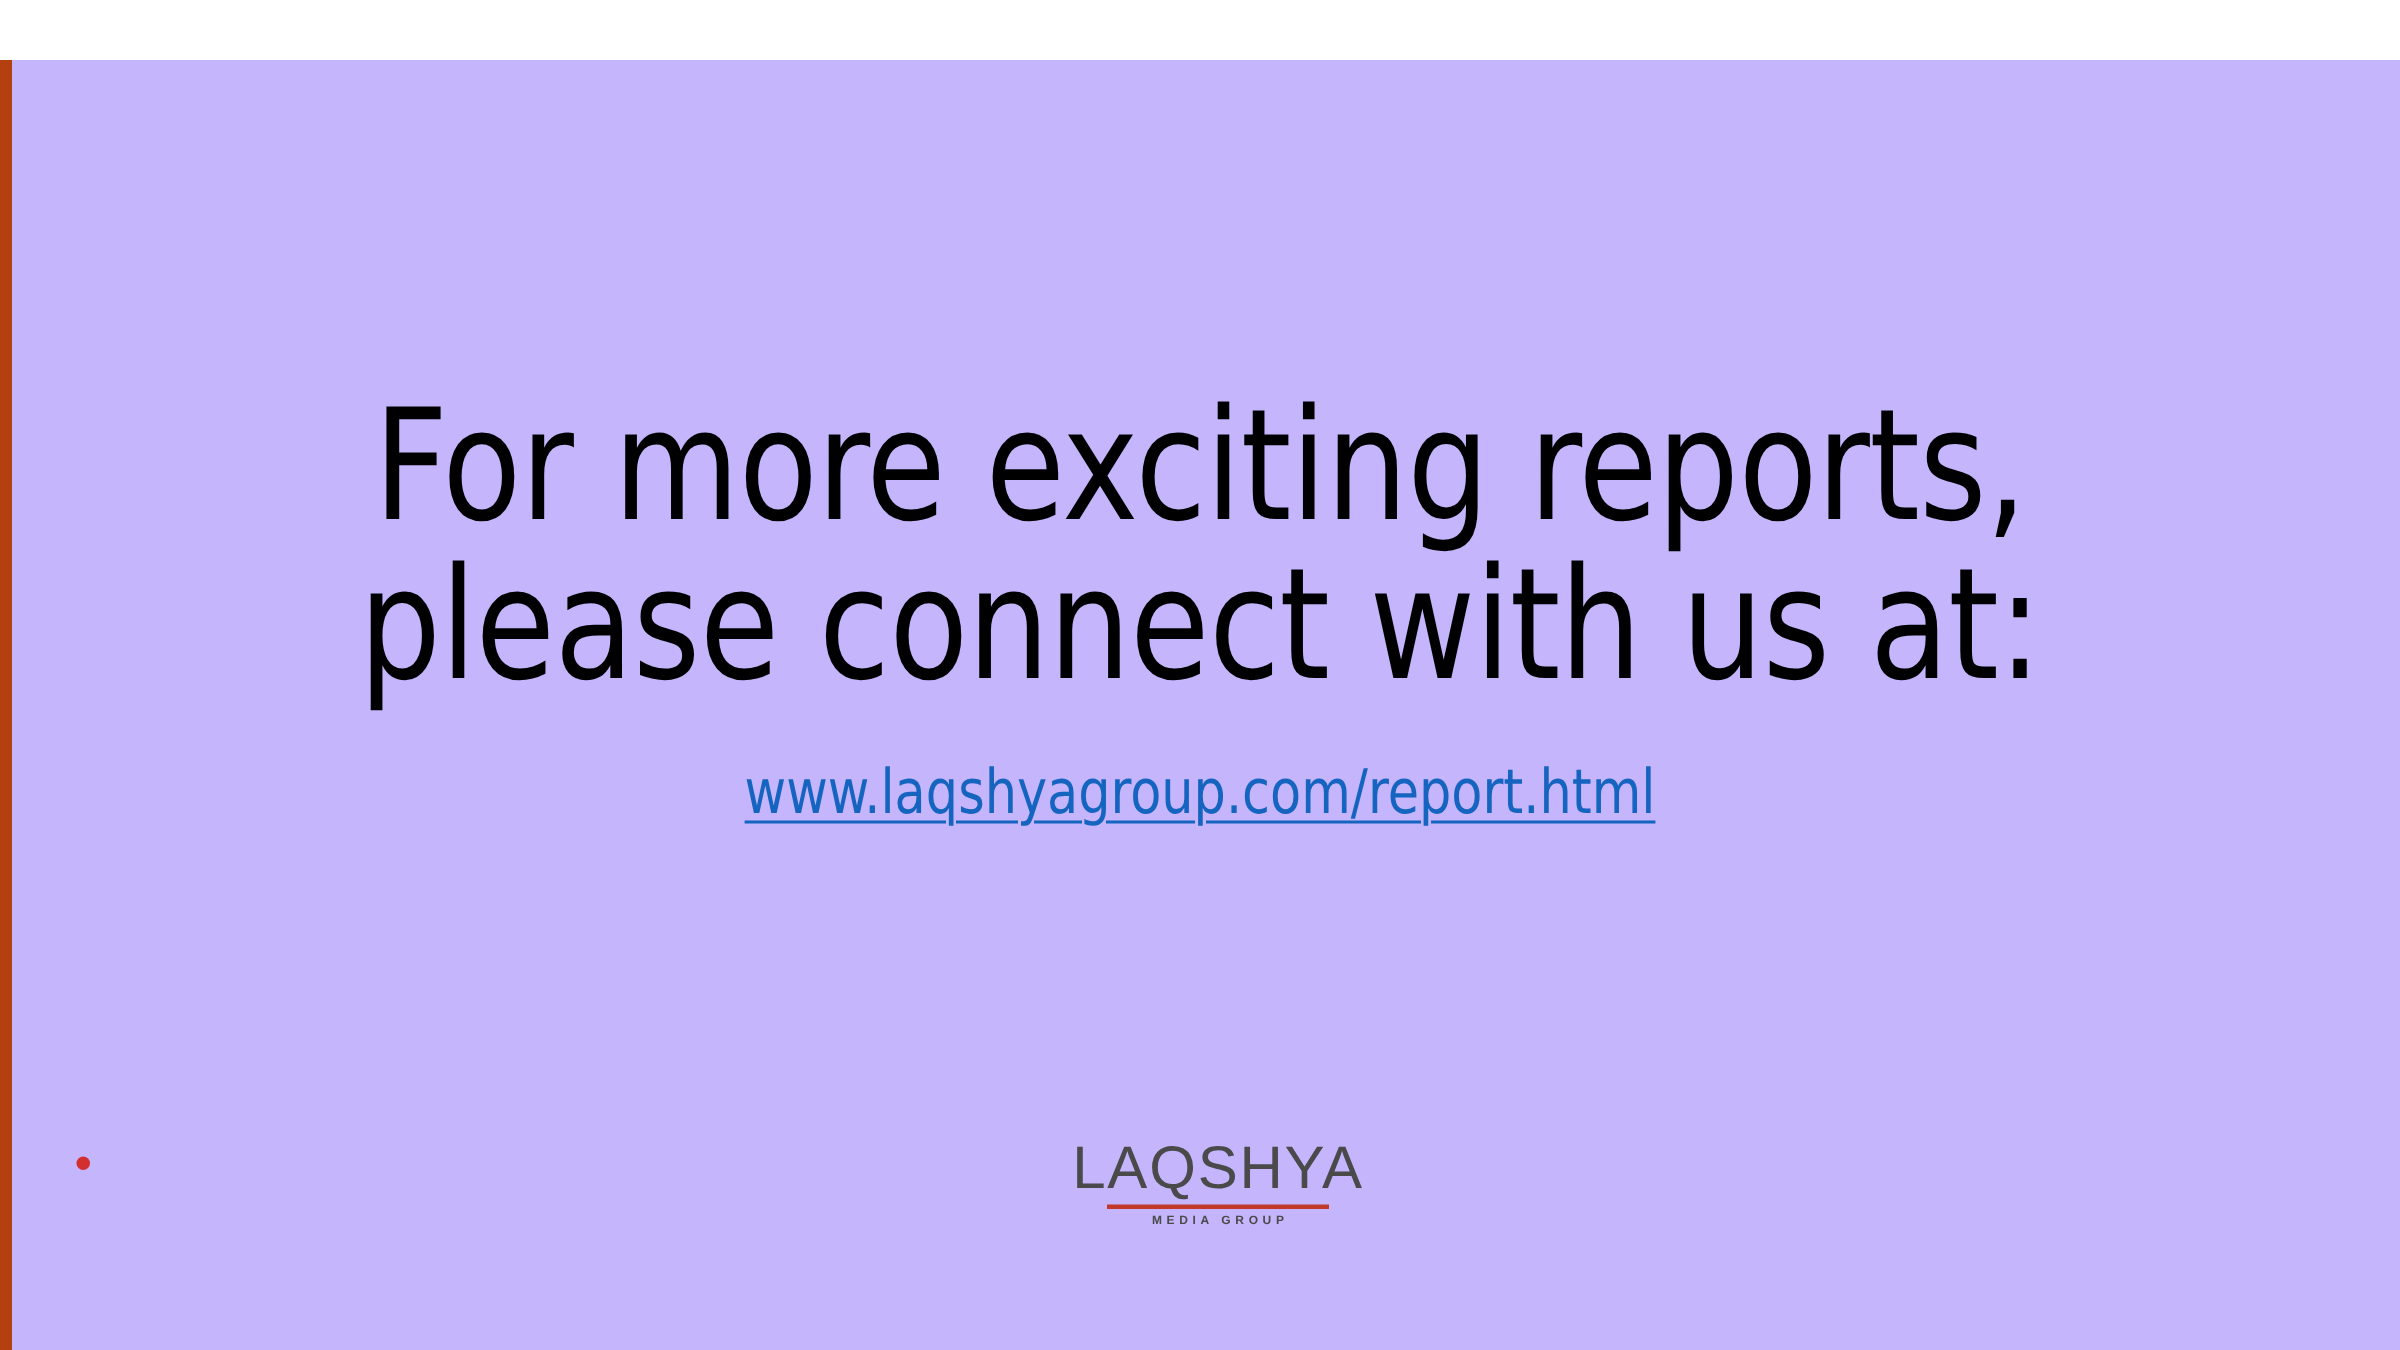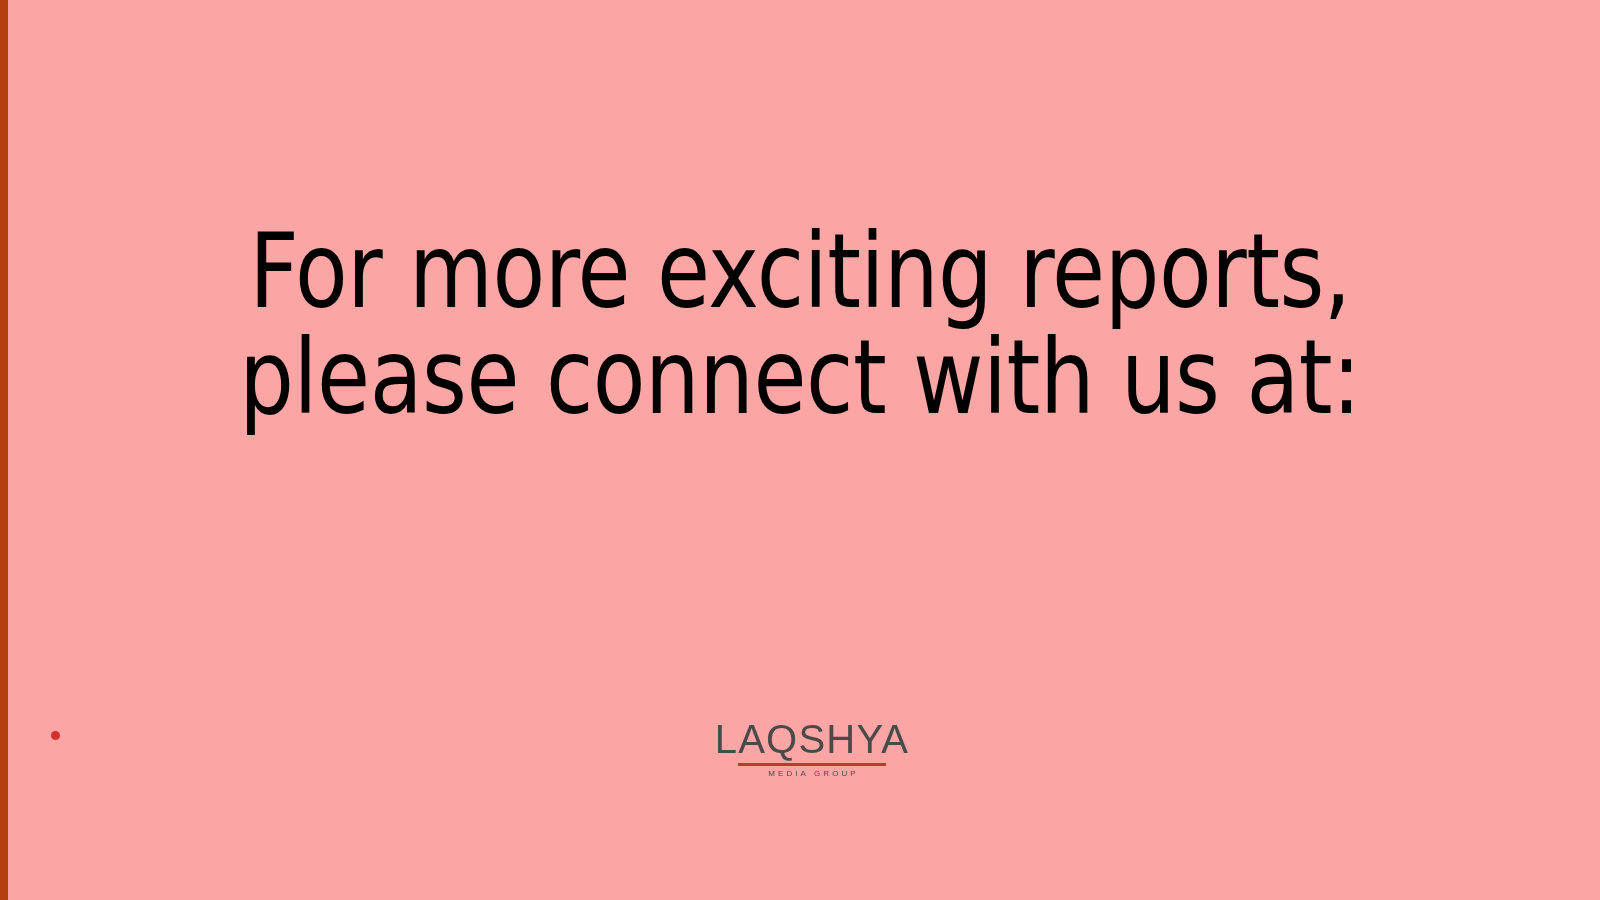--- a/index.html
+++ b/index.html
@@ -114,41 +114,44 @@
   .logo-rule {
     display: block;
     width: 148px;
     height: 3px;
     background: #C0392B;
     margin: 3px auto 0 auto;
   }
   .logo-tagline {
     display: block;
     font-family: "Liberation Sans", sans-serif;
-    font-weight: 400;
+    font-weight: 700;
     font-size: 8px;
     letter-spacing: 3.1px;
     color: #4a4a4a;
     margin-top: 4px;
     white-space: nowrap;
     padding-left: 3px;
   }
 </style>
 </head>
 <body>
 
-<div id="slide" style="background: #fca5a5;">
+<div id="slide" style="background: #c4b5fd; margin-top: 40px;">
 
   <div id="accent-bar" style="background: rgb(180, 64, 15);"></div>
 
   <div id="headline">
     <span class="headline-line" style="color: rgb(0, 0, 0);">For more exciting reports,</span>
     <span class="headline-line" style="color: rgb(0, 0, 0);">please connect with us at:</span>
   </div>
 
+  <div id="link-wrap">
+    <span id="report-link" style="color: rgb(21, 101, 192);">www.laqshyagroup.com/report.html</span>
+  </div>
 
   <div id="logo">
     <span class="logo-inner">
       <span class="logo-wordmark" style="color: rgb(74, 74, 74);">LAQSHYA</span>
       <span class="logo-q-dot" style="background: rgb(211, 47, 47);"></span>
       <span class="logo-rule" style="background: rgb(192, 57, 43);"></span>
       <span class="logo-tagline" style="color: rgb(74, 74, 74);">MEDIA GROUP</span>
     </span>
   </div>
 

